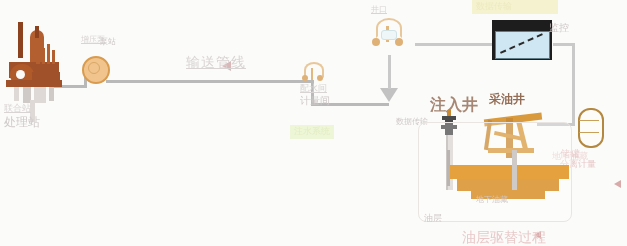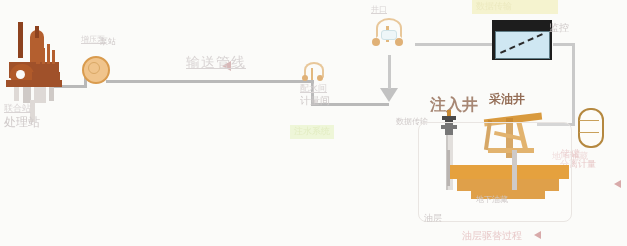--- a/index.html
+++ b/index.html
@@ -226,17 +226,17 @@
   <div class="resv-box" style="left:418px;top:122px;width:152px;height:98px;"></div>
   <div class="node" style="left:447px;top:165px;width:122px;height:40px;">
     <div class="reservoir" style="left:0px;top:0px;width:122px;height:14px;"></div>
     <div class="reservoir2" style="left:10px;top:14px;width:102px;height:12px;"></div>
     <div class="reservoir2" style="left:24px;top:26px;width:74px;height:8px;"></div>
   </div>
   <div class="casing" style="left:512px;top:150px;width:5px;height:40px;"></div>
   <div class="casing-l" style="left:447px;top:150px;width:3px;height:36px;"></div>
   <div class="lbl faint2" style="left:424px;top:214px;font-size:9px;">油层</div>
   <div class="lbl faint2" style="left:476px;top:196px;font-size:8px;">地下油藏</div>
-  <div class="lbl pinkish" style="left:462px;top:230px;font-size:10px;">油层驱替过程</div>
+  <div class="lbl pinkish" style="left:462px;top:230px;font-size:14px;">油层驱替过程</div>
 
   <div class="lbl pinkish" style="left:552px;top:152px;font-size:9px;opacity:.6;">地下油藏</div>
 
 </div>
 
 </body></html>

